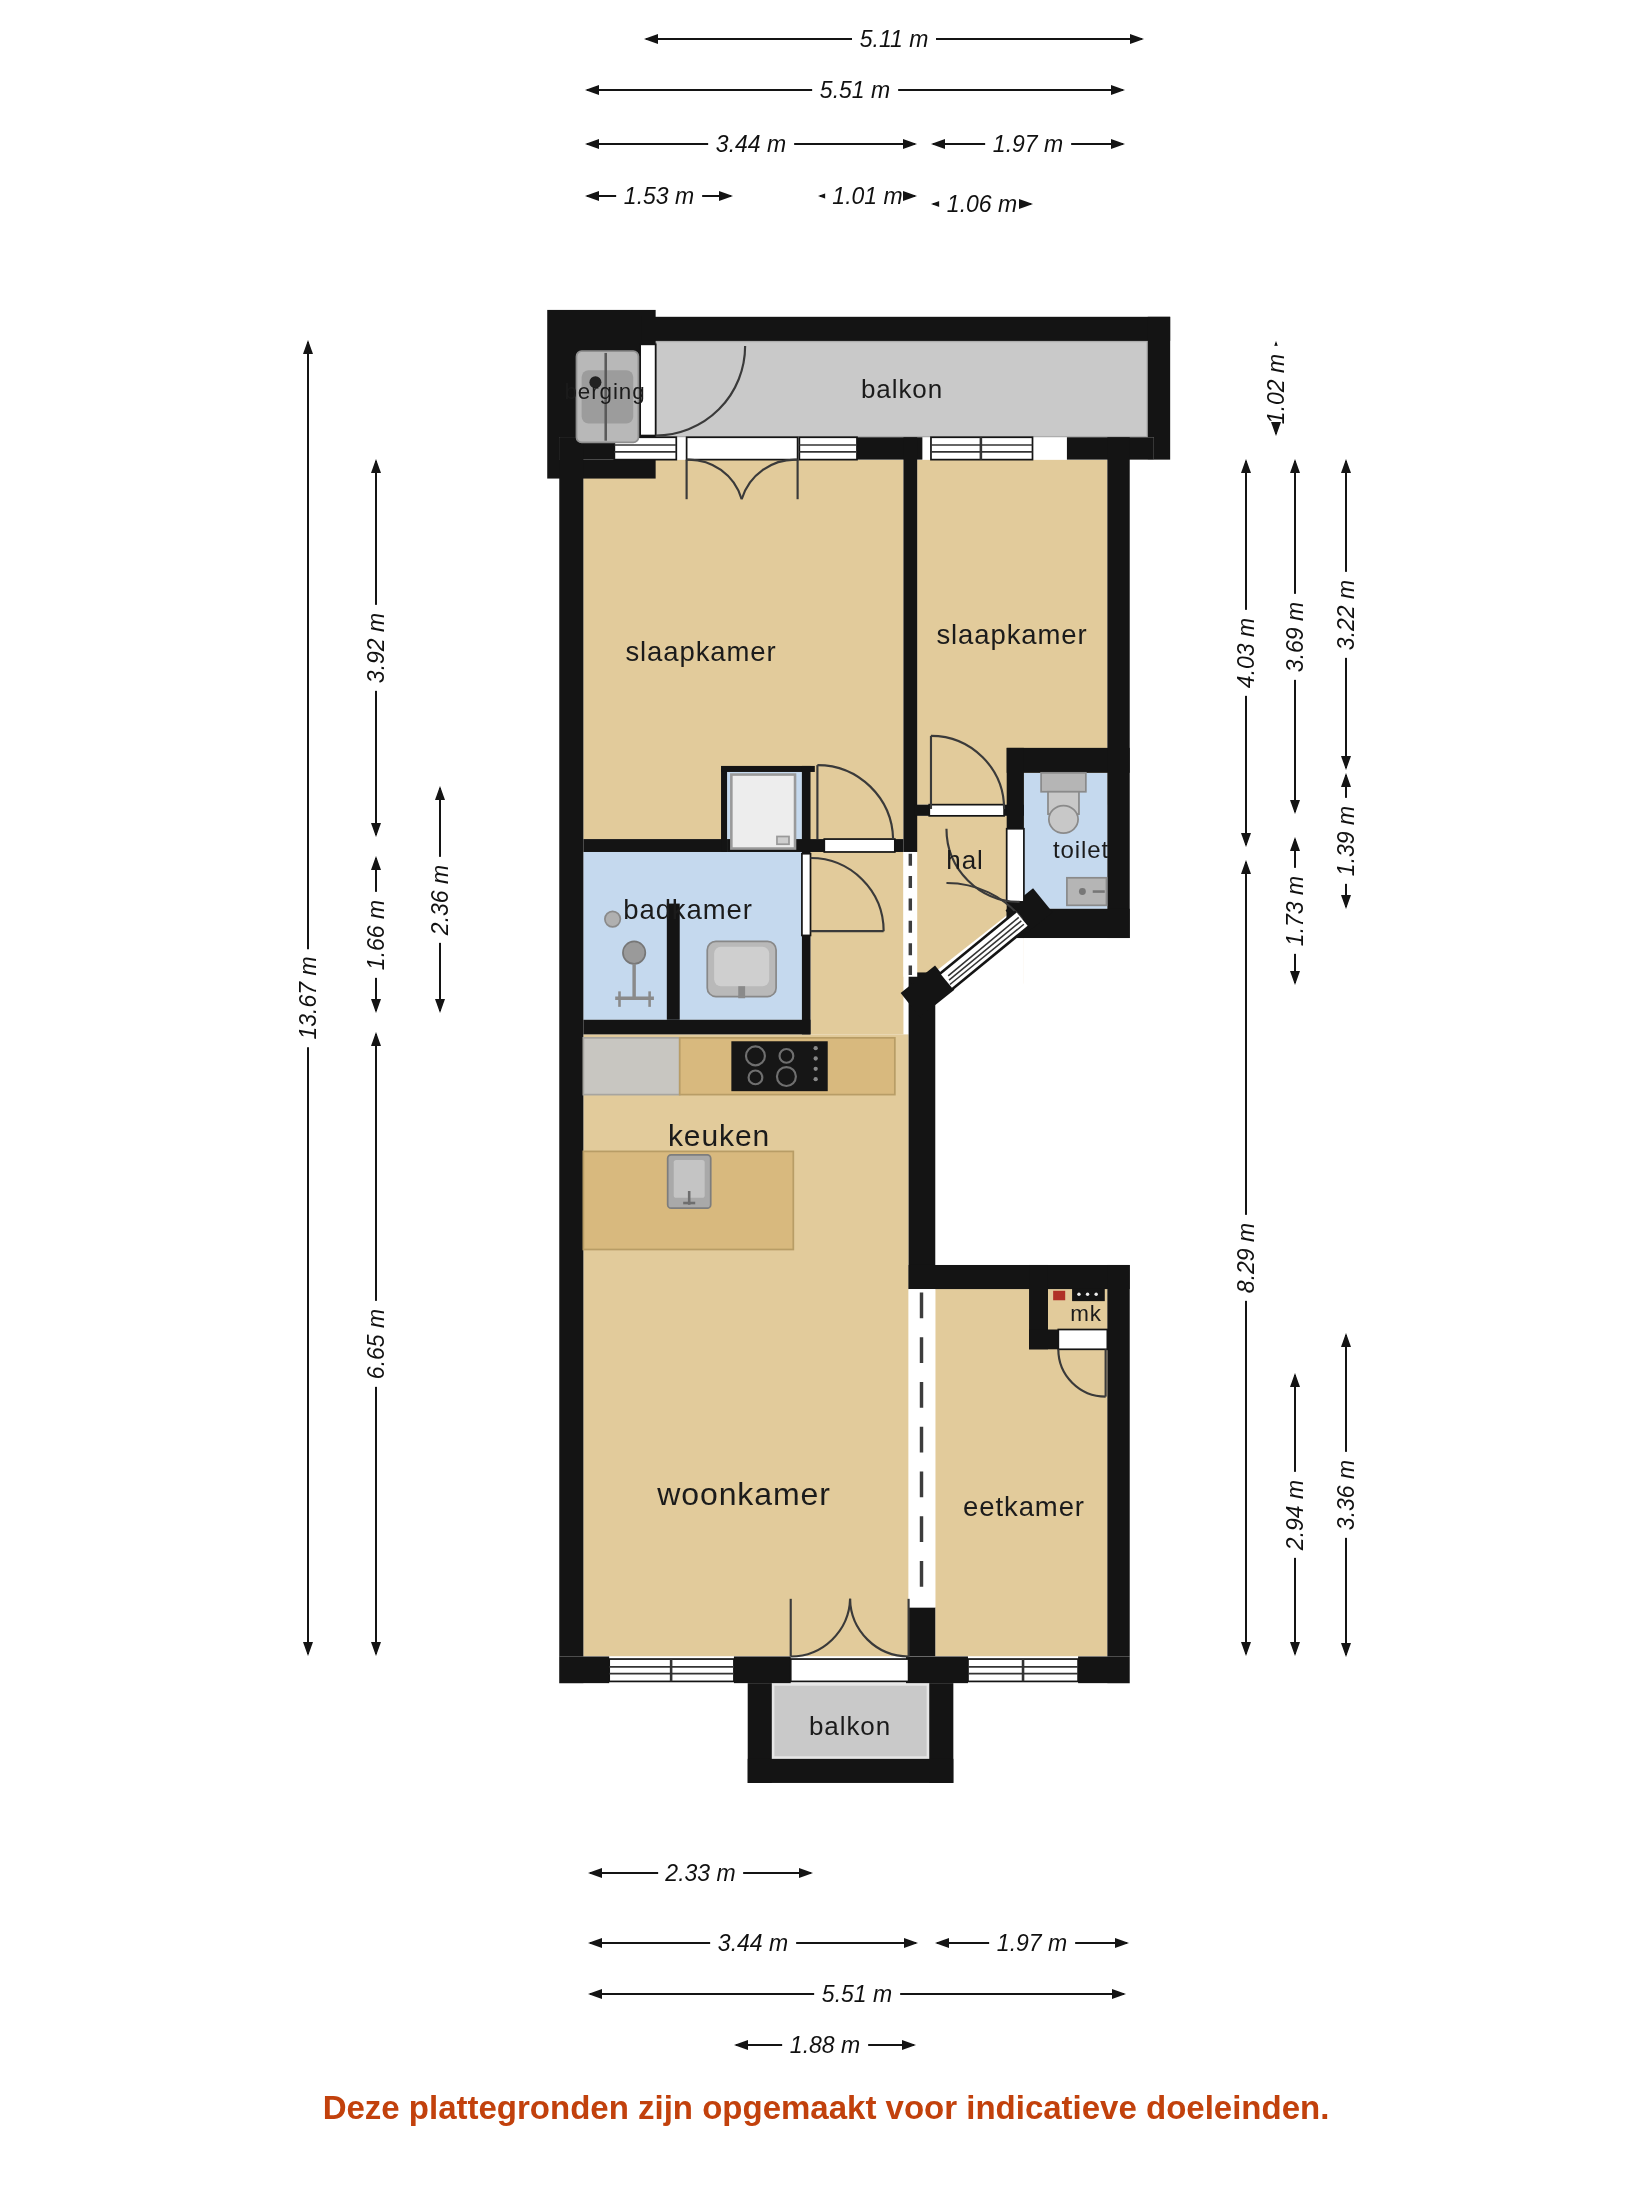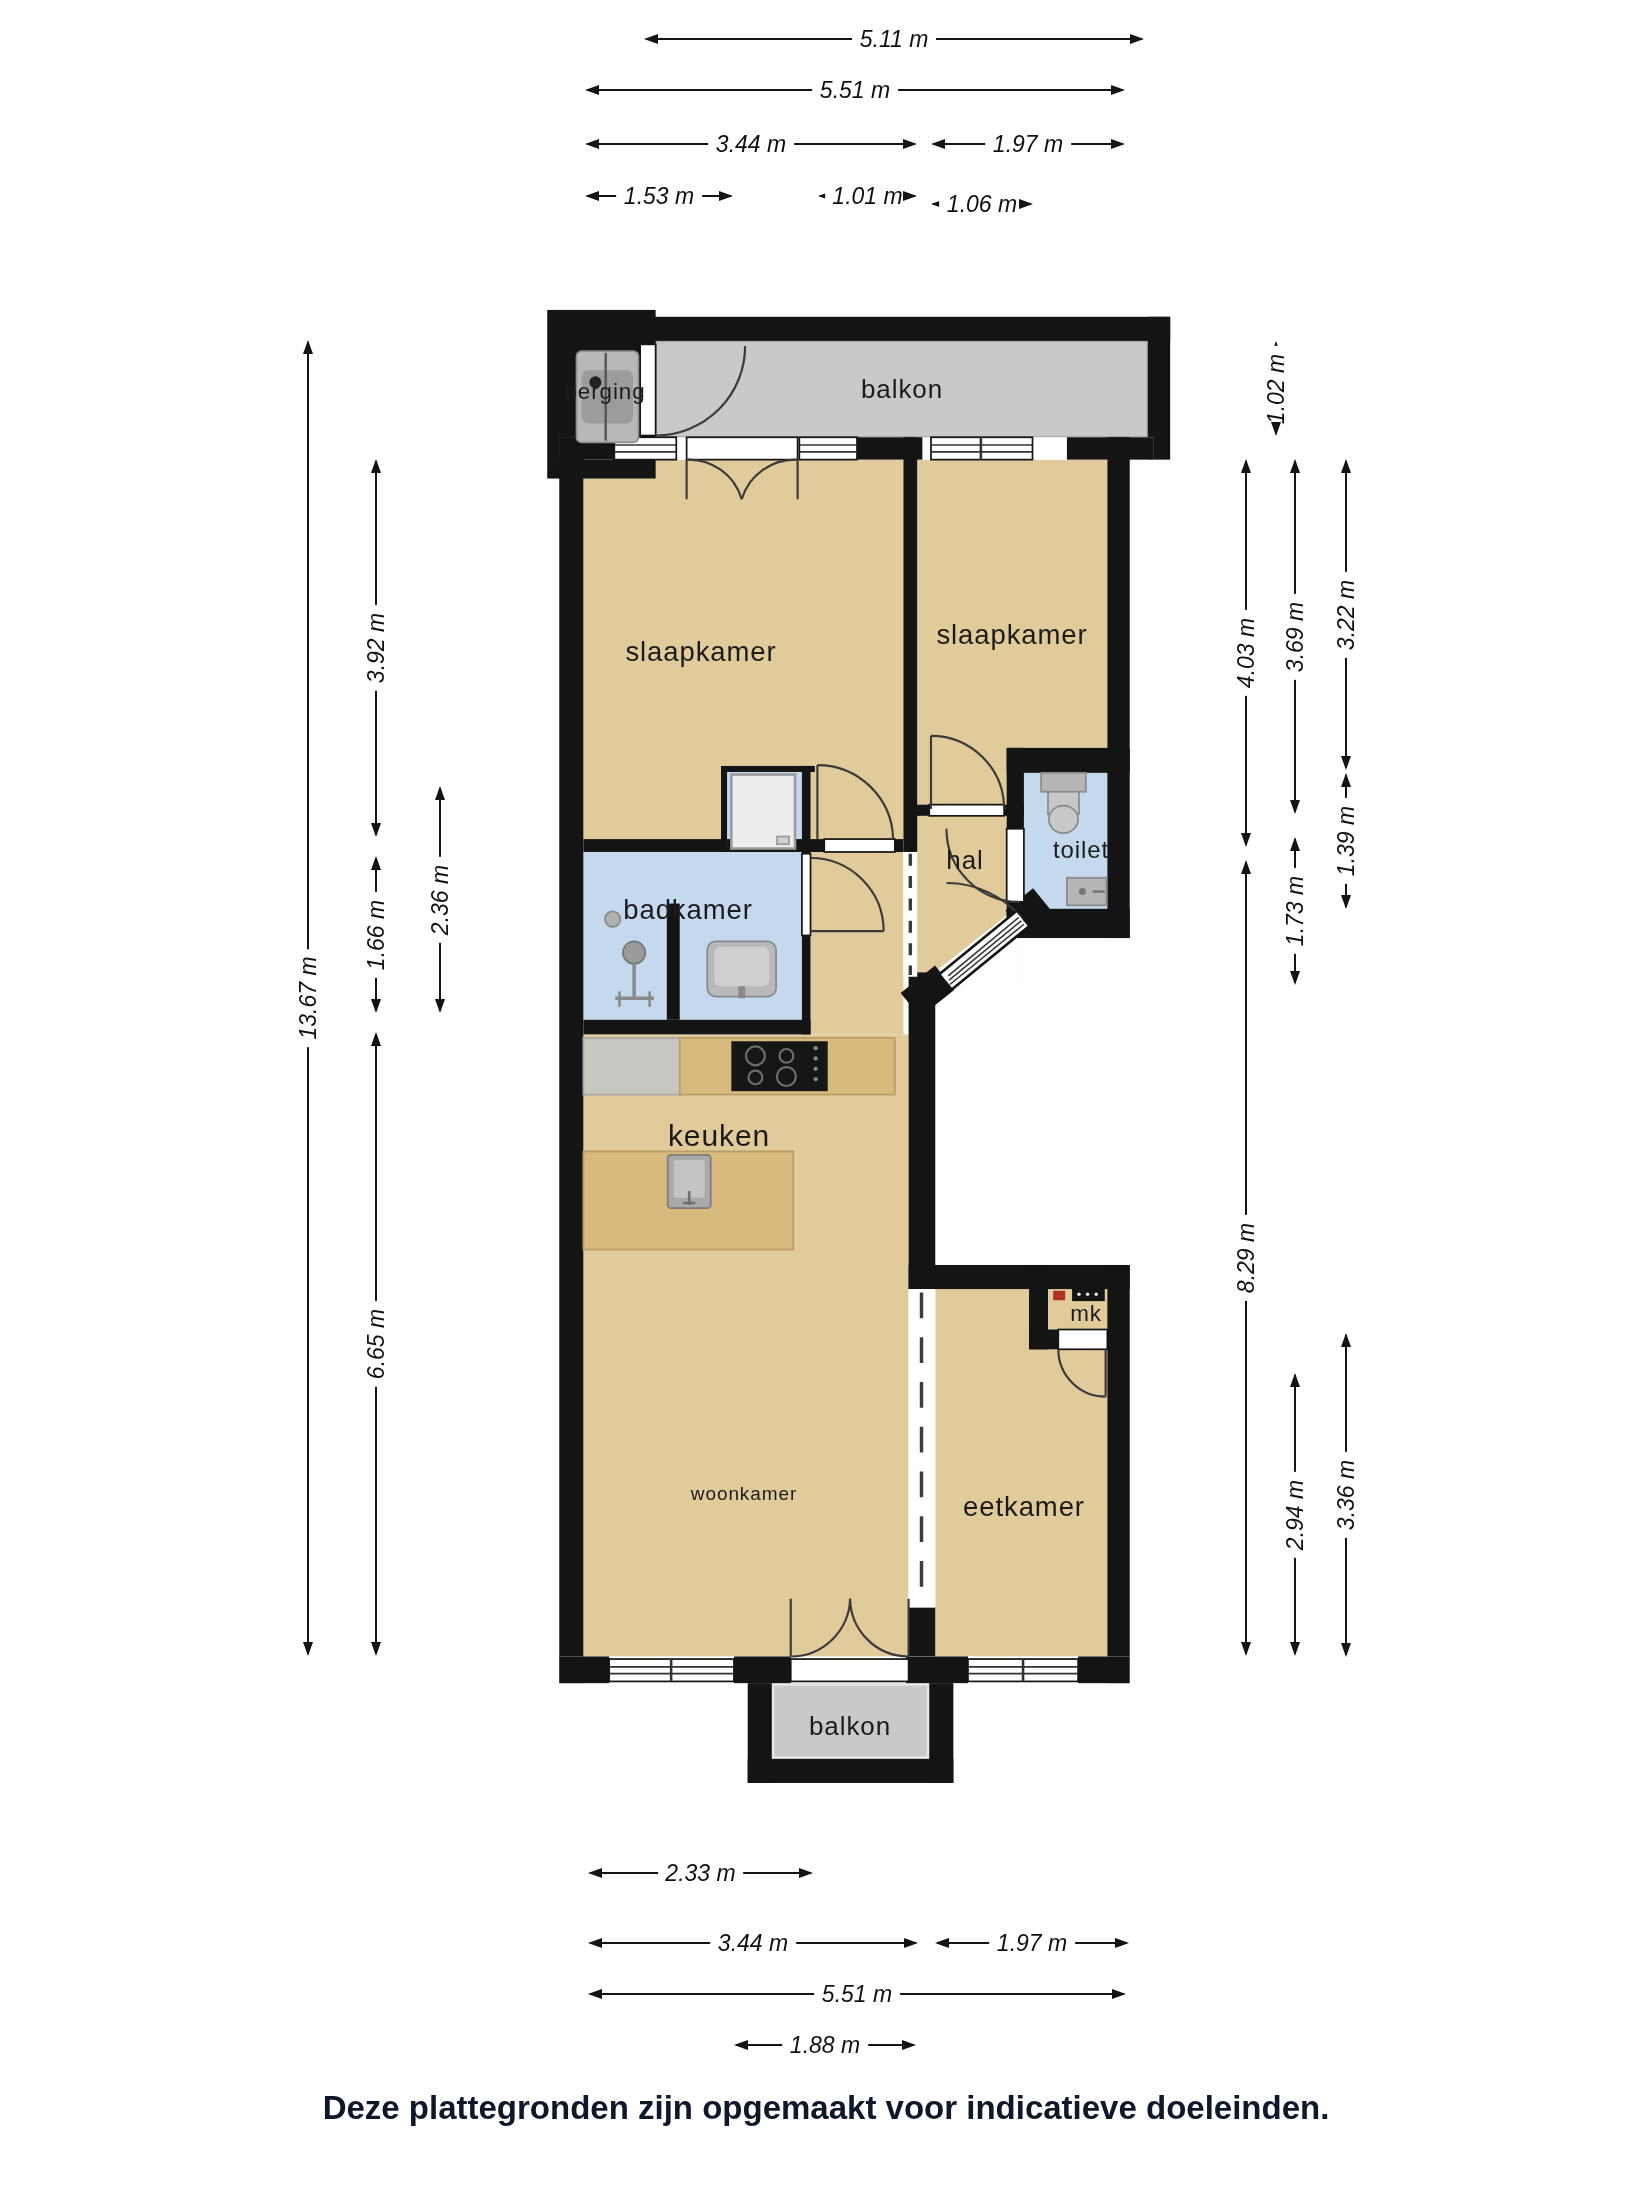--- a/index.html
+++ b/index.html
@@ -27,21 +27,21 @@
     border-top:5.2px solid transparent;border-bottom:5.2px solid transparent;border-left:14.6px solid #141414;}
   .dim.v::before{content:"";position:absolute;top:0;left:50%;margin-left:-5.2px;
     border-left:5.2px solid transparent;border-right:5.2px solid transparent;border-bottom:14.6px solid #141414;}
   .dim.v::after{content:"";position:absolute;bottom:0;left:50%;margin-left:-5.2px;
     border-left:5.2px solid transparent;border-right:5.2px solid transparent;border-top:14.6px solid #141414;}
   .dim .lbl{position:absolute;left:50%;top:50%;transform:translate(-50%,-50%);
     background:#fff;padding:0.9px 7.7px;font-size:23px;white-space:nowrap;color:#111;}
   .dim.v .lbl{transform:translate(-50%,-50%) rotate(-90deg);}
   
   .disclaimer{position:absolute;left:826px;transform:translateX(-50%);
-    font-weight:bold;font-size:33px;white-space:nowrap;color:#0f172a;}
+    font-weight:bold;font-size:33px;white-space:nowrap;color:#c2410c;}
 </style>
 </head>
 <body>
 
 <div id="stage">
 
 <svg width="1652" height="2203" viewBox="0 0 1920 2560">
 
   <g>
     <rect x="678" y="534" width="372" height="441" fill="#e2cb9b"></rect>
@@ -269,21 +269,21 @@
 </svg>
 
 <span class="room-label" style="left:605px;top:392px;font-size:22.4px">berging</span>
 <span class="room-label" style="left:902px;top:389px;font-size:26px">balkon</span>
 <span class="room-label" style="left:701px;top:652px;font-size:27.5px">slaapkamer</span>
 <span class="room-label" style="left:1012px;top:635px;font-size:27.5px">slaapkamer</span>
 <span class="room-label" style="left:688px;top:910px;font-size:27.5px">badkamer</span>
 <span class="room-label" style="left:965px;top:860px;font-size:26px">hal</span>
 <span class="room-label" style="left:1081px;top:850px;font-size:24px">toilet</span>
 <span class="room-label" style="left:719px;top:1136px;font-size:30px">keuken</span>
-<span class="room-label" style="left:744px;top:1494px;font-size:19px">woonkamer</span>
+<span class="room-label" style="left:744px;top:1494px;font-size:32px">woonkamer</span>
 <span class="room-label" style="left:1024px;top:1507px;font-size:27.5px">eetkamer</span>
 <span class="room-label" style="left:1086px;top:1314px;font-size:22.4px">mk</span>
 <span class="room-label" style="left:850px;top:1726px;font-size:26px">balkon</span>
 
 <div class="dim h" style="left:644px;top:27px;width:500px">
       <i class="ln"></i>
       <span class="lbl">5.11 m</span>
     </div>
 <div class="dim h" style="left:585px;top:78px;width:540px">
       <i class="ln"></i>

